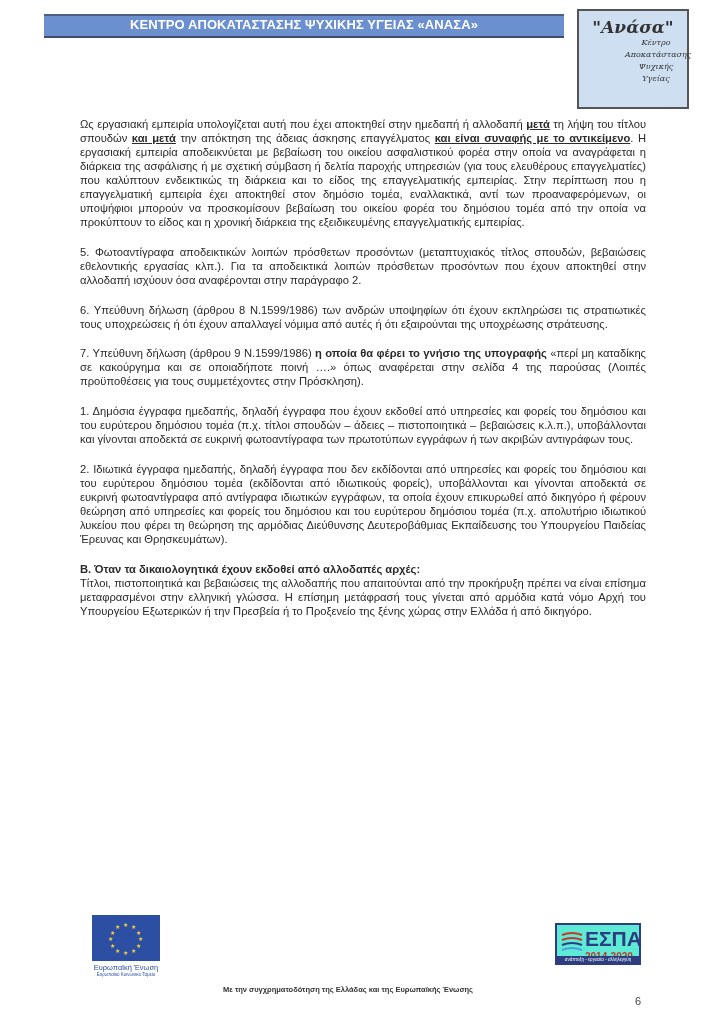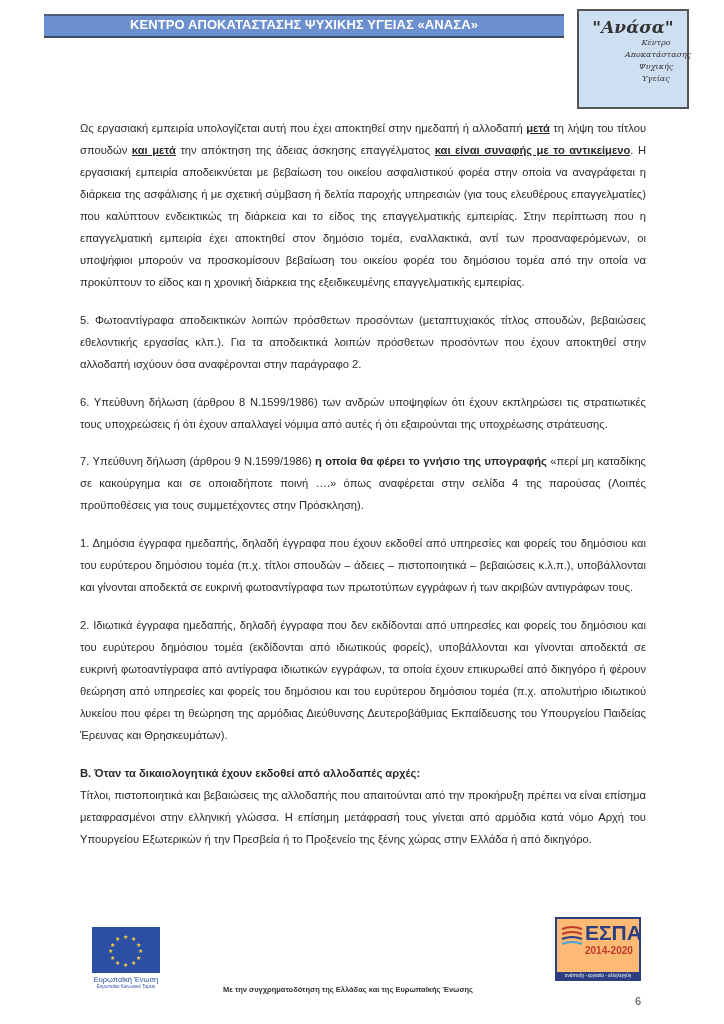--- a/index.html
+++ b/index.html
@@ -8,36 +8,36 @@
   .header-bar { position:absolute; left:36px; top:14px; width:520px; height:20px;
                 background:#6b8fcf; border-top:2px solid #4d5f7a; border-bottom:2px solid #3f4d63;margin-left:8px; }
   .header-title { position:absolute; left:0; right:0; top:1px; text-align:center;
                   color:#ffffff; font-weight:bold; font-size:13px; letter-spacing:0.1px; }
   .logo-box { position:absolute; left:577px; top:9px; width:112px; height:100px;
               background:#cfdff2; border:2px solid #555; box-sizing:border-box; text-align:center; }
   .logo-title { font-family:"DejaVu Serif", serif; font-style:italic; font-weight:bold;
                 font-size:17px; color:#333; margin-top:6px; }
   .logo-sub { font-family:"DejaVu Serif", serif; font-style:italic; font-size:8px; color:#333; line-height:12px;padding-left:46px; }
   .content { position:absolute; left:80px; top:117px; width:566px;
-             font-size:11.2px; line-height:22px; text-align:justify; color:#2a2a2a; }
+             font-size:11.2px; line-height:14px; text-align:justify; color:#2a2a2a; }
   .content p { margin:0 0 15.8px 0; }
   .b { font-weight:bold; }
   .u { text-decoration:underline; }
   .footer-logos { position:absolute; left:0; top:915px; width:724px; height:60px; }
-  .eu-logo { position:absolute; left:92px; top:12px; width:68px; height:48px;text-align:center; }
+  .eu-logo { position:absolute; left:92px; top:0; width:68px; height:48px;text-align:center; }
   .eu-flag { width:68px; height:46px; background:#2c4fa3; position:relative; }
   .eu-star { position:absolute; color:#f4d03f; font-size:6px; line-height:6px; }
   .eu-label { font-size:7.5px; color:#2c4fa3; margin-top:2px; white-space:nowrap; }
   .eu-sublabel { font-size:4.5px; color:#2c4fa3; white-space:nowrap; }
   .attiki-logo { position:absolute; left:297px; top:14px; width:140px; height:40px; }
   .attiki-mark { position:absolute; left:0; top:0; width:40px; height:38px; }
   .attiki-text { position:absolute; left:50px; top:2px; font-size:6.5px; line-height:8px; color:#2c5aa0; }
   .attiki-big { font-size:10px; color:#4aa3df; font-weight:bold; letter-spacing:1px; }
-  .espa-logo { position:absolute; left:555px; top:2px; width:86px; height:64px;
-               border:2px solid #2c3e80; box-sizing:border-box; background:#fdba74; }
+  .espa-logo { position:absolute; left:555px; top:8px; width:86px; height:42px;
+               border:2px solid #2c3e80; box-sizing:border-box; background:#5eead4; }
   .espa-word { position:absolute; left:28px; top:2px; font-size:21px; font-weight:bold; color:#2c3e80; }
   .espa-years { position:absolute; left:28px; top:26px; font-size:10px; font-weight:bold; color:#c0392b; }
   .espa-band { position:absolute; left:0; right:0; bottom:0; height:7px; background:#2c3e80; color:#fff;
                font-size:4.5px; text-align:center; line-height:7px; }
   .espa-waves { position:absolute; left:4px; top:6px; width:22px; height:24px; }
   .footer-credit { position:absolute; left:223px; top:985px; font-size:7.5px; font-weight:bold; color:#333; }
   .page-number { position:absolute; left:635px; top:995px; font-size:11px; color:#444; }
 </style>
 </head>
 <body>

